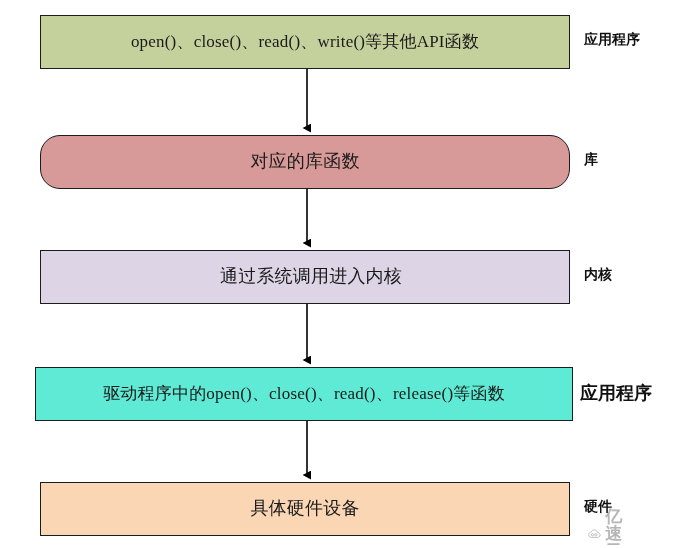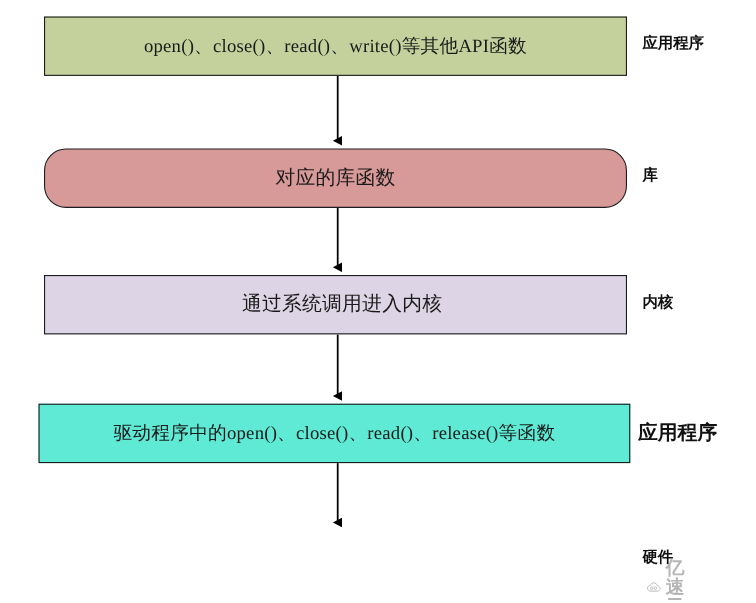--- a/index.html
+++ b/index.html
@@ -122,20 +122,23 @@
   <div class="node n-kernel">
     <span class="node-text">通过系统调用进入内核</span>
   </div>
   <div class="side-label l-kernel">内核</div>
 
   <div class="node n-driver">
     <span class="node-text">驱动程序中的open()、close()、read()、release()等函数</span>
   </div>
   <div class="side-label l-driver">应用程序</div>
 
+  <div class="node n-hw">
+    <span class="node-text">具体硬件设备</span>
+  </div>
   <div class="side-label l-hw">硬件</div>
 
   <div class="watermark">
     <svg class="wm-logo" width="24" height="18" viewBox="0 0 24 18" xmlns="http://www.w3.org/2000/svg">
       <path d="M6.6,15.2 C3.5,15.2 1.2,13.2 1.2,10.4 C1.2,7.9 3.1,5.9 5.6,5.7
                C6.4,3.2 8.8,1.5 11.6,1.5 C14.6,1.5 17.1,3.6 17.6,6.4
                C20.2,6.7 22.2,8.8 22.2,11.0 C22.2,13.4 20.1,15.2 17.4,15.2 Z" fill="none" stroke="#9a9a9a" stroke-width="1.6"></path>
       <circle cx="8.2" cy="10.4" r="2.1" fill="none" stroke="#9a9a9a" stroke-width="1.5"></circle>
       <circle cx="14.4" cy="10.4" r="2.1" fill="none" stroke="#9a9a9a" stroke-width="1.5"></circle>
     </svg>

